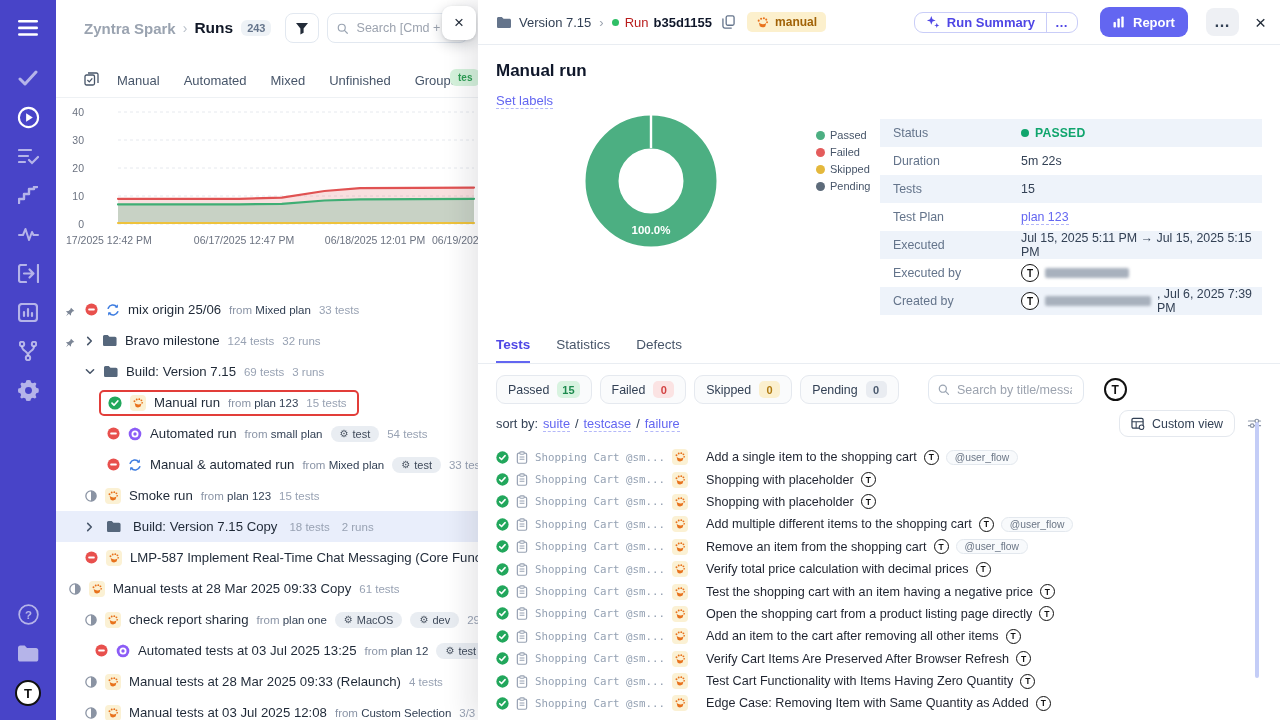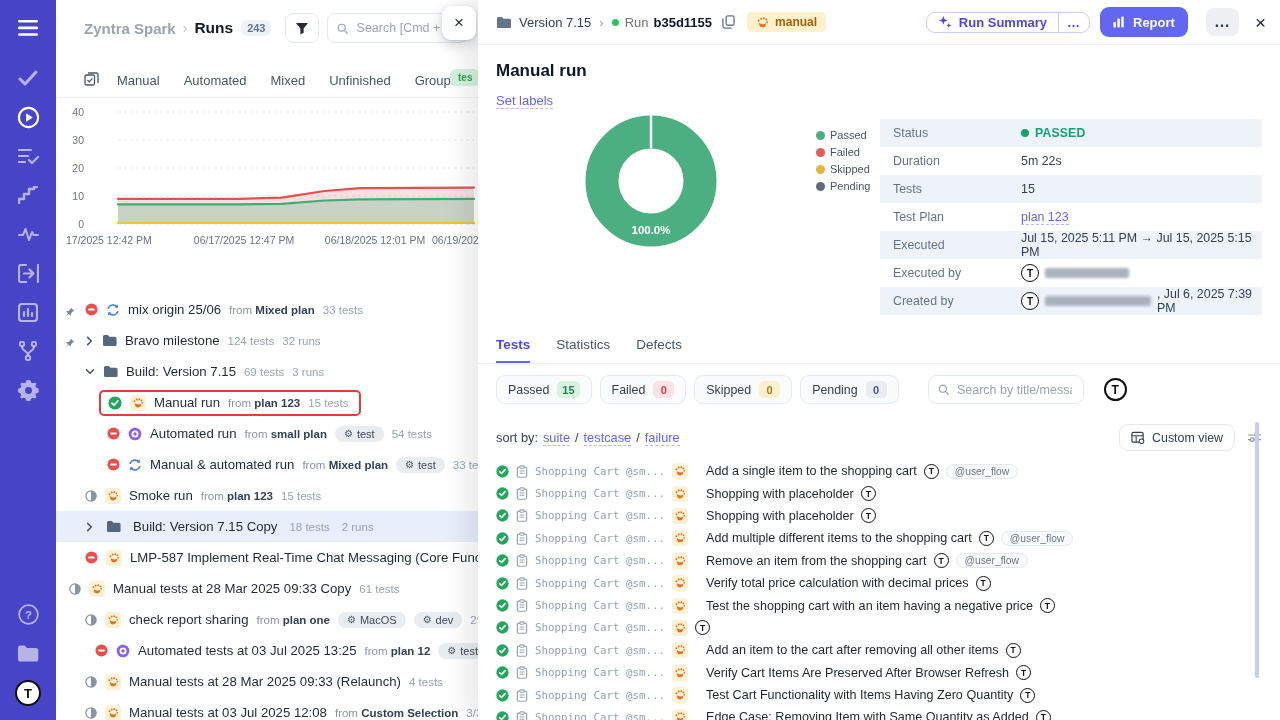--- a/index.html
+++ b/index.html
@@ -48,50 +48,50 @@
   .xlab { position:absolute; top:128px; font-size:10.5px; color:#6b7280; white-space:nowrap; }
   
   #runs-list { margin-top:40px; }
   .run-row { position:relative; height:31px; display:flex; align-items:center; gap:8px; padding-right:4px;
     white-space:nowrap; cursor:pointer; }
   .run-row.hl { background:#e9eefb;gap:12px; }
   .pin { position:absolute; left:9px; top:9px; }
   .ic { display:inline-flex; align-items:center; flex:0 0 auto; }
   .run-title { font-size:13.2px; color:#1f2937; }
   .from { font-size:11.5px; color:#8a94a6; }
-  .from b { color:#334155; font-weight:700; }
+  .from b { color:#334155; font-weight:400; }
   .meta { font-size:11.5px; color:#98a2b3; }
   .gchip { display:inline-flex; align-items:center; gap:4px; background:#e9edf2; color:#3f4a5a; font-size:11px;
     border-radius:10px; padding:2px 9px; }
   .gchip .gear { font-size:10px; color:#4b5563; }
   .selbox { display:inline-flex; align-items:center; gap:8px; border:2px solid #e23d39; border-radius:5px;
     padding:3px 10px 3px 7px; margin-left:-8px; }
   .hand-chip { display:inline-flex; width:16px; height:16px; border-radius:4px; background:#fbf1d4;
     align-items:center; justify-content:center; flex:0 0 auto; }
   
   #right-panel { position:absolute; left:478px; top:0; width:802px; height:720px; background:#fff;
     box-shadow:-10px 0 26px rgba(15,23,42,.10); }
   .rp-top { height:45px; border-bottom:1px solid #e9edf2; display:flex; align-items:center; padding:0 14px 0 18px; }
   .bc-txt { font-size:13px; color:#334155; margin-left:7px; }
   .bc-sep { color:#9ca3af; margin:0 8px; font-size:13px; }
   .bc-dot { width:7px; height:7px; border-radius:50%; background:#2fbf66; margin-right:6px; }
-  .bc-run { font-size:13px; color:#737373; }
+  .bc-run { font-size:13px; color:#b91c1c; }
   .bc-id { font-size:13px; font-weight:700; color:#0f172a; margin-left:5px; }
   .copy-btn { margin-left:10px; cursor:pointer; display:inline-flex; }
   .manual-chip { display:inline-flex; align-items:center; gap:6px; background:#fcf0cd; border-radius:5px;
     padding:3px 9px; margin-left:12px; font-size:12px; font-weight:600; color:#a16207; cursor:pointer; }
   .rp-actions { margin-left:auto; display:flex; align-items:center; }
   .summary-btn { display:inline-flex; align-items:stretch; border:1px solid #c9cdf8; border-radius:9px;
     height:21px; background:#fff; overflow:hidden; cursor:pointer; }
   .summary-main { display:flex; align-items:center; gap:7px; padding:0 11px; font-size:13px; font-weight:600; color:#4f46e5; }
   .summary-div { width:1px; background:#c9cdf8; }
   .summary-more { width:30px; display:flex; align-items:center; justify-content:center; color:#4f46e5;
     font-weight:700; font-size:13px; letter-spacing:1px; }
   .report-btn { display:inline-flex; align-items:center; gap:7px; background:#6366f1; color:#fff; font-size:13px;
-    font-weight:600; border-radius:9px; height:30px; padding:0 13px; margin-left:10px; cursor:pointer; }
+    font-weight:600; border-radius:9px; height:30px; padding:0 13px; margin-left:22px; cursor:pointer; }
   .more-btn { width:33px; height:28px; background:#eef0f4; border-radius:8px; display:flex; align-items:center;
     justify-content:center; color:#334155; font-weight:700; letter-spacing:1px; margin-left:18px; cursor:pointer; }
   .close-btn { margin-left:16px; font-size:19px; color:#1f2937; cursor:pointer; line-height:1; }
   .rp-title { margin:16px 0 0 18px; font-size:17px; font-weight:700; color:#0f172a; }
   .set-labels { display:inline-block; margin:12px 0 0 18px; font-size:13px; color:#6366f1;
     border-bottom:1px dashed #b4b8f9; cursor:pointer; }
   
   .rp-overview { position:relative; height:212px; margin-top:2px; }
   .donut-box { position:absolute; left:103px; top:0; }
   .legend { position:absolute; left:338px; top:18px; display:flex; flex-direction:column; gap:5px; }
@@ -114,21 +114,21 @@
   .rp-tab.active { color:#4f46e5; font-weight:700; border-bottom:2.5px solid #6366f1; }
   .filter-row { display:flex; align-items:center; gap:8px; margin:11px 18px 0; }
   .fchip { display:inline-flex; align-items:center; gap:8px; height:29px; border:1px solid #e5e9ef; background:#fafbfc;
     border-radius:9px; padding:0 11px; font-size:12.4px; color:#334155; cursor:pointer; }
   .fbadge { min-width:21px; height:17px; border-radius:5px; font-size:11px; font-weight:600; display:inline-flex;
     align-items:center; justify-content:center; padding:0 5px; }
   .rp-search { width:156px; height:29px; border:1px solid #e2e8f0; border-radius:9px; display:flex;
     align-items:center; gap:6px; padding:0 9px; margin-left:21px; }
   .big-avatar { width:23px; height:23px; border-radius:50%; border:2px solid #111; background:#fff; color:#111;
     display:flex; align-items:center; justify-content:center; font-size:12px; font-weight:800; margin-left:12px; cursor:pointer; }
-  .sort-row { display:flex; align-items:center; margin:20px 18px 0; font-size:12.8px; color:#334155; }
+  .sort-row { display:flex; align-items:center; margin:6px 18px 0; font-size:12.8px; color:#334155; }
   .sort-link { color:#6366f1; border-bottom:1px dashed #b4b8f9; cursor:pointer; margin:0 5px; }
   .cv-btn { margin-left:auto; display:inline-flex; align-items:center; gap:7px; border:1px solid #e4e8ee;
     border-radius:9px; height:27px; padding:0 11px; font-size:12.4px; color:#334155; background:#fff; cursor:pointer; }
   .sliders { margin-left:12px; display:inline-flex; cursor:pointer; }
   
   #tests-list { margin:9px 0 0 18px; }
   .t-row { display:flex; align-items:center; gap:7px; height:22.4px; white-space:nowrap; cursor:pointer; }
   .t-suite { font-family:"DejaVu Sans Mono", monospace; font-size:10.8px; color:#94a1b3; }
   .t-title { font-size:12.6px; color:#1f2430; margin-left:11px; }
   .t-avatar { width:15px; height:15px; border-radius:50%; border:1.5px solid #111; background:#fff; color:#111;
@@ -979,20 +979,21 @@
             <g fill="#e8721c">
               <circle cx="2.9" cy="5" r="1.1"></circle>
               <circle cx="5.5" cy="2.9" r="1.1"></circle>
               <circle cx="8.5" cy="2.5" r="1.1"></circle>
               <circle cx="11" cy="3.9" r="1.1"></circle>
               <circle cx="11.9" cy="6.7" r="1"></circle>
               <path d="M3.1 7.1c2.6 2.2 5.5 2.3 7.9.4l-1 3.7c-2 1.3-4.3 1.2-5.9-.2z"></path>
             </g>
           </svg>
         </span>
+        <span class="t-title">Open the shopping cart from a product listing page directly</span>
         <span class="t-avatar">T</span>
       </div>
       <div class="t-row">
         <span class="ic">
           <svg width="13" height="13" viewBox="0 0 14 14">
             <circle cx="7" cy="7" r="6.6" fill="#22a75c"></circle>
             <path d="M4 7.2l2 2 3.8-4.2" fill="none" stroke="#fff" stroke-width="1.7" stroke-linecap="round" stroke-linejoin="round"></path>
           </svg>
         </span>
         <span class="ic">

